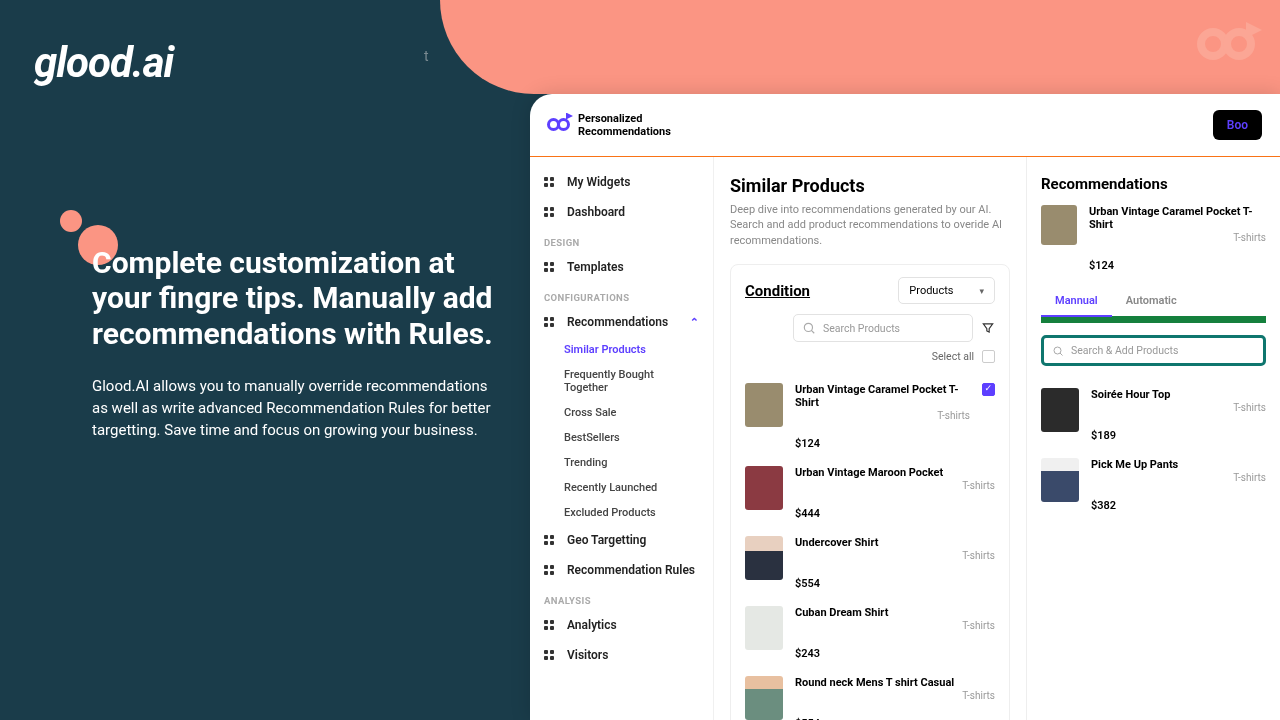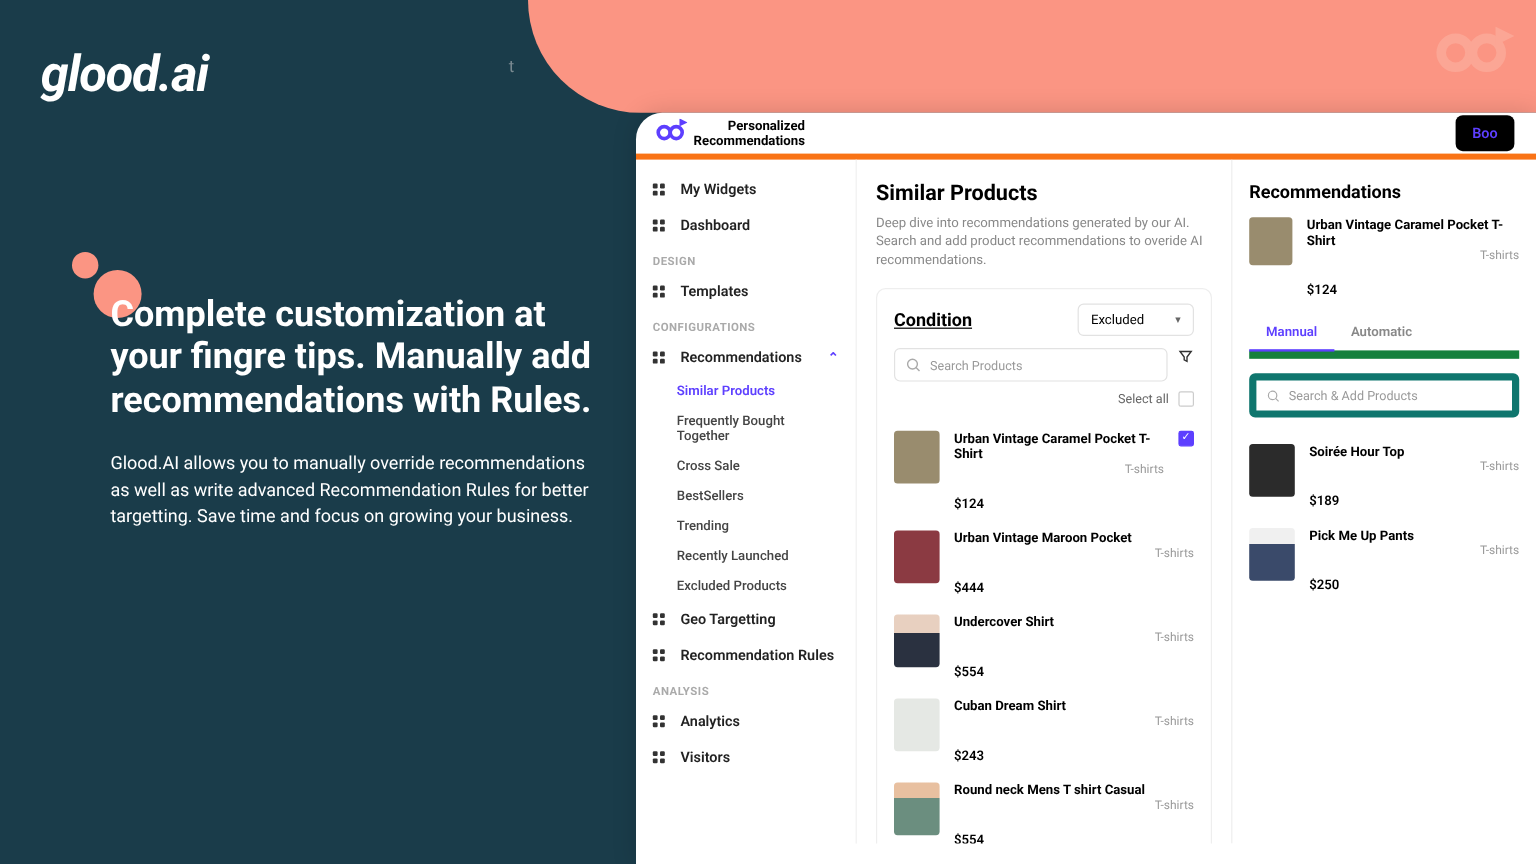--- a/index.html
+++ b/index.html
@@ -13,21 +13,21 @@
 
 .dot-sm { position: absolute; top: 210px; left: 60px; width: 22px; height: 22px; background: #fb9583; border-radius: 50%; }
 .dot-lg { position: absolute; top: 225px; left: 78px; width: 40px; height: 40px; background: #fb9583; border-radius: 50%; }
 
 .headline { position: absolute; top: 245px; left: 92px; width: 420px; color: #fff; font-size: 30px; font-weight: 700; line-height: 1.18; }
 .body-text { position: absolute; top: 376px; left: 92px; width: 400px; color: #fff; font-size: 15px; line-height: 1.45; }
 .t-char { position:absolute; top:48px; left:424px; color:#7a8a91; font-size:14px; }
 
 .app { position: absolute; top: 94px; left: 530px; width: 750px; height: 626px; background: #fff; border-top-left-radius: 22px; overflow: hidden; box-shadow: 0 0 20px rgba(0,0,0,.15); }
 
-.app-header { display: flex; align-items: center; padding: 2px 18px; border-bottom: 5px solid #f97316; text-align: right; }
+.app-header { display: flex; align-items: center; padding: 16px 18px; border-bottom: 1px solid #f97316; }
 .app-logo { display: flex; align-items: center; gap: 10px; }
 .app-logo-icon .oc3 { width: 13px; height: 13px; border: 3.5px solid #5d3fff; border-radius: 50%; display: inline-block; margin: 0 -1.5px; }
 .app-logo-icon { position: relative; display: inline-block; }
 .app-logo-icon .t3 { position: absolute; top: -3px; right: -5px; width: 7px; height: 7px; background: #5d3fff; clip-path: polygon(0 0, 100% 50%, 0 100%); }
 .app-title { font-size: 11px; font-weight: 700; line-height: 1.2; }
 .boo-btn { margin-left: auto; background: #000000; color: #5d3fff; padding: 8px 14px; border-radius: 6px; font-size: 12px; font-weight: 600; }
 
 .app-body { display: flex; height: calc(100% - 56px); }
 .sidebar { width: 184px; border-right: 1px solid #f0f0f0; padding: 10px 0; overflow: hidden; }
 .nav-item { display: flex; align-items: center; padding: 8px 14px; font-size: 12px; font-weight: 600; color: #222; gap: 10px; cursor: pointer; }
@@ -40,21 +40,21 @@
 
 .main { flex: 1; display: flex; overflow: hidden; }
 .main-left { flex: 1; padding: 18px 16px 10px; overflow: hidden; }
 .page-title { font-size: 18px; font-weight: 700; margin-bottom: 6px; }
 .page-desc { font-size: 11px; color: #888; margin-bottom: 16px; line-height: 1.4; max-width: 340px; }
 .cond-card { border: 1px solid #eee; border-radius: 8px; padding: 12px 14px; }
 .cond-head { display: flex; align-items: center; justify-content: space-between; margin-bottom: 10px; }
 .cond-title { font-size: 15px; font-weight: 700; text-decoration: underline; }
 .sel-drop { border: 1px solid #e2e2e2; border-radius: 5px; padding: 6px 10px; font-size: 11px; display: flex; align-items: center; gap: 26px; cursor: pointer; }
 .sel-drop::after { content: '▾'; font-size: 9px; color: #666; }
-.search-row { display: flex; gap: 8px; margin-bottom: 8px; }
+.search-row { display: flex; align-items: center; gap: 8px; margin-bottom: 8px; margin-left: 48px; }
 .search-box { flex: 1; border: 1px solid #e2e2e2; border-radius: 5px; padding: 6px 8px; display: flex; align-items: center; gap: 7px; font-size: 10.5px; color: #999; }
 .filter-icon { width: 14px; height: 14px; }
 .select-all { text-align: right; font-size: 10.5px; color: #666; display: flex; justify-content: flex-end; align-items: center; gap: 8px; margin-bottom: 12px; }
 .chk { width: 13px; height: 13px; border: 1px solid #ccc; border-radius: 2px; }
 .chk.checked { background: #5d3fff; border-color: #5d3fff; position: relative; }
 .chk.checked::after { content: '✓'; color: #fff; font-size: 9px; position: absolute; top: -1px; left: 1.5px; }
 .prod-list {}
 .prod-row { display: flex; align-items: flex-start; gap: 12px; padding: 8px 0; }
 .thumb { width: 38px; height: 44px; background: #ddd; border-radius: 3px; flex-shrink: 0; }
 .prod-info { flex: 1; }
@@ -62,21 +62,21 @@
 .prod-cat { font-size: 10px; color: #999; margin-top: 1px; text-align: right; }
 .prod-price { font-size: 11px; font-weight: 600; margin-top: 16px; }
 
 .rec-panel { width: 254px; border-left: 1px solid #eee; padding: 18px 14px; }
 .rec-title { font-size: 15px; font-weight: 700; margin-bottom: 12px; }
 .rec-sel { display: flex; gap: 12px; align-items: flex-start; margin-bottom: 14px; }
 .rec-sel .thumb { width: 36px; height: 40px; }
 .tabs { display: flex; border-bottom: 7px solid #15803d; margin-bottom: 12px; }
 .tab { padding: 8px 14px; font-size: 11px; font-weight: 600; color: #888; cursor: pointer; }
 .tab.active { color: #5d3fff; border-bottom: 2px solid #5d3fff; margin-bottom: -1px; }
-.rec-search { border: 6px solid #0f766e; border-radius: 5px; padding: 6px 8px; display: flex; align-items: center; gap: 7px; font-size: 10.5px; color: #999; margin-bottom: 14px; }
+.rec-search { border: 3px solid #0f766e; border-radius: 5px; padding: 6px 8px; display: flex; align-items: center; gap: 7px; font-size: 10.5px; color: #999; margin-bottom: 14px; }
 .rec-item { display: flex; gap: 12px; padding: 8px 0; }
 
 .thumb.c1{background:#998c6e;} .thumb.c2{background:#8b3a42;} .thumb.c3{background:linear-gradient(#e8d0c0 35%,#2a3140 35%);} .thumb.c4{background:#e5e8e4;} .thumb.c5{background:linear-gradient(#e8c0a0 30%,#6b8e7f 30%);} .thumb.c6{background:#2b2b2b;} .thumb.c7{background:linear-gradient(#f0f0f0 30%,#3a4a6a 30%);}
 
 svg{display:block;}
 </style>
 </head>
 <body>
 
 <div class="bg-peach"></div>
@@ -215,21 +215,21 @@
     </div>
 
     <div class="main">
       <div class="main-left">
         <div class="page-title">Similar Products</div>
         <div class="page-desc">Deep dive into recommendations generated by our AI. Search and add product recommendations to overide AI recommendations.</div>
         <div class="cond-card">
           <div class="cond-head">
             <div class="cond-title">Condition</div>
             <div class="sel-drop">
-                <span>Excluded</span>
+                <span>Products</span>
               </div>
           </div>
           <div class="search-row">
             <div class="search-box">
               <svg class="filter-icon" viewBox="0 0 24 24" fill="none" stroke="#aaa" stroke-width="2">
                   <circle cx="11" cy="11" r="7"></circle>
                   <line x1="21" y1="21" x2="16" y2="16"></line>
                 </svg>
               <span>Search Products</span>
             </div>
@@ -315,20 +315,20 @@
                 <div class="prod-name">Soirée Hour Top</div>
                 <div class="prod-cat">T-shirts</div>
                 <div class="prod-price">$189</div>
               </div>
             </div>
             <div class="rec-item">
               <div class="thumb c7"></div>
               <div class="prod-info">
                 <div class="prod-name">Pick Me Up Pants</div>
                 <div class="prod-cat">T-shirts</div>
-                <div class="prod-price">$250</div>
+                <div class="prod-price">$382</div>
               </div>
             </div>
           </div>
       </div>
     </div>
   </div>
 </div>
 
 </body></html>

